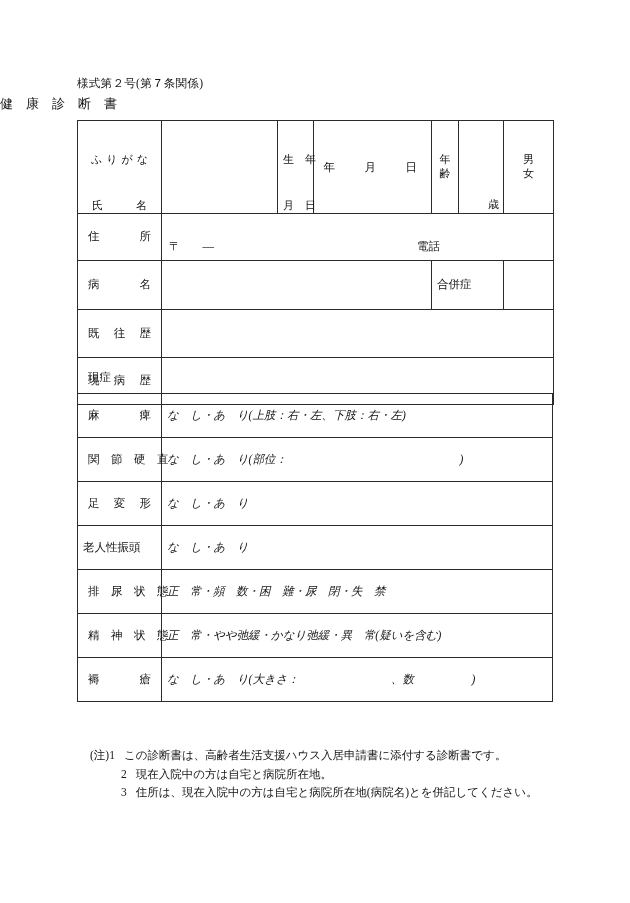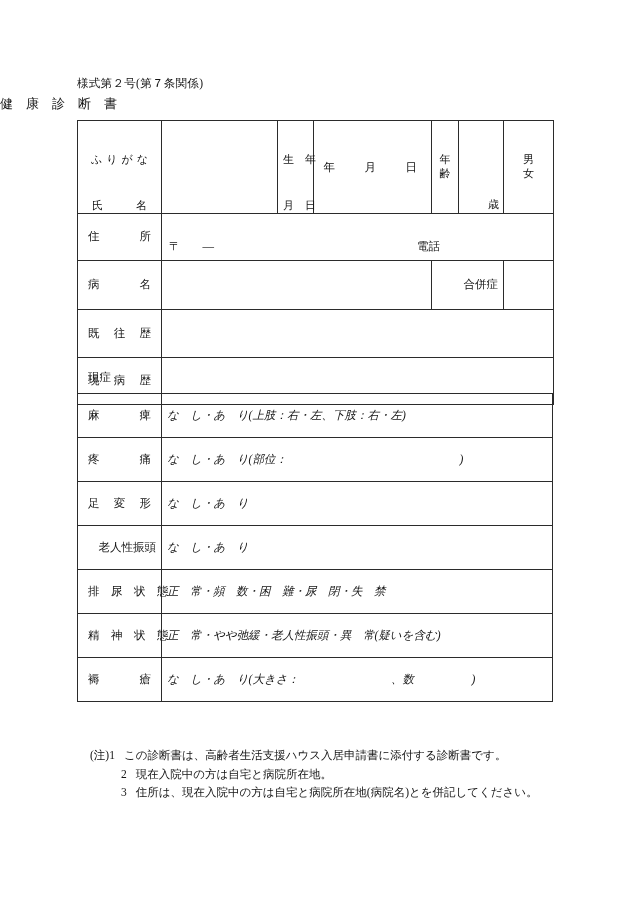--- a/index.html
+++ b/index.html
@@ -72,21 +72,21 @@
 
   
   .lbl {
     text-align: justify;
     text-align-last: justify;
     padding-left: 10px !important;
     padding-right: 10px !important;
     white-space: nowrap;
   }
   .lbl-c {
-    text-align: right;
+    text-align: left;
     white-space: nowrap;
     margin-top: 9px;
   }
   .stack {
     text-align: center;
     line-height: 1.18;
     font-size: 11px;
     white-space: nowrap;
   }
   .stack .ln { display: block; margin-top: 32px; }
@@ -246,38 +246,38 @@
     <colgroup>
       <col style="width:84px">
       <col>
     </colgroup>
     <tbody>
         <tr>
       <td class="lbl" style="height:43px">麻　　　痺</td>
       <td class="value">な　し・あ　り(上肢：右・左、下肢：右・左)</td>
     </tr>
     <tr>
-      <td class="lbl" style="height:43px">疼　　　痛</td>
+      <td class="lbl" style="height:43px">関　節　硬　直</td>
       <td class="value">な　し・あ　り(部位：　　　　　　　　　　　　　　　)</td>
     </tr>
     <tr>
       <td class="lbl" style="height:43px">足　変　形</td>
       <td class="value">な　し・あ　り</td>
     </tr>
     <tr>
       <td class="lbl-c" style="height:43px">老人性振頭</td>
       <td class="value">な　し・あ　り</td>
     </tr>
     <tr>
       <td class="lbl" style="height:43px">排　尿　状　態</td>
       <td class="value">正　常・頻　数・困　難・尿　閉・失　禁</td>
     </tr>
     <tr>
       <td class="lbl" style="height:43px">精　神　状　態</td>
-      <td class="value">正　常・やや弛緩・老人性振頭・異　常(疑いを含む)</td>
+      <td class="value">正　常・やや弛緩・かなり弛緩・異　常(疑いを含む)</td>
     </tr>
     <tr>
       <td class="lbl" style="height:43px">褥　　　瘡</td>
       <td class="value">な　し・あ　り(大きさ：　　　　　　　　、数　　　　　)</td>
     </tr>
   </tbody>
     </table>
 
   <div class="notes">
     <div class="note-line n1">

